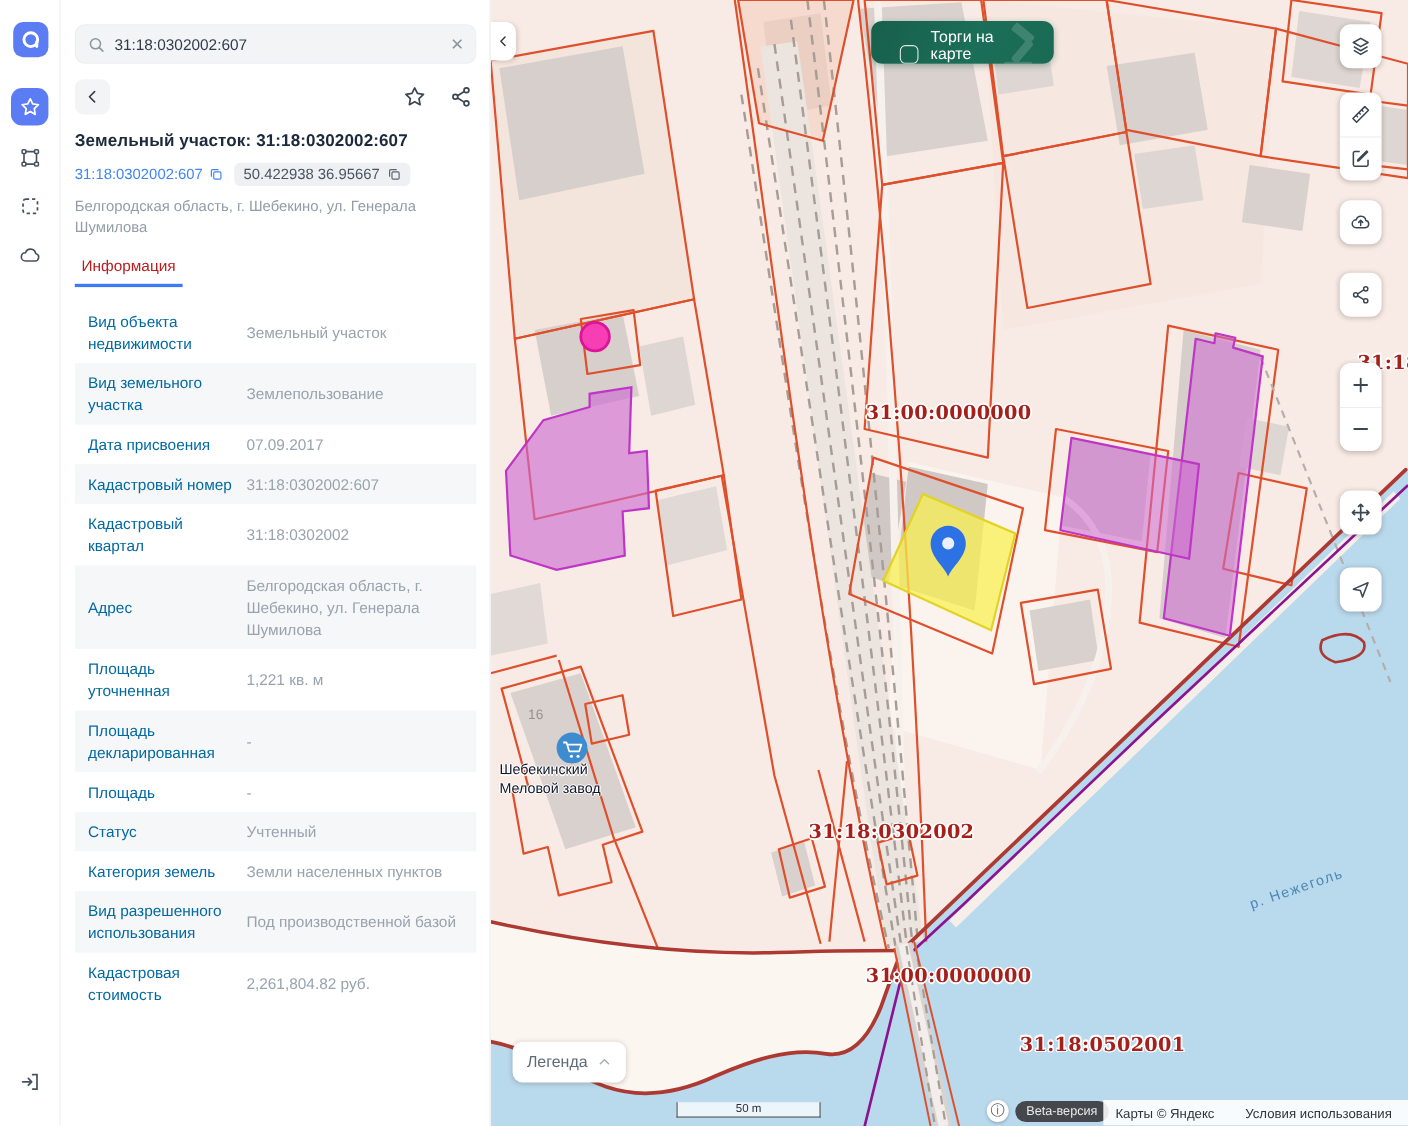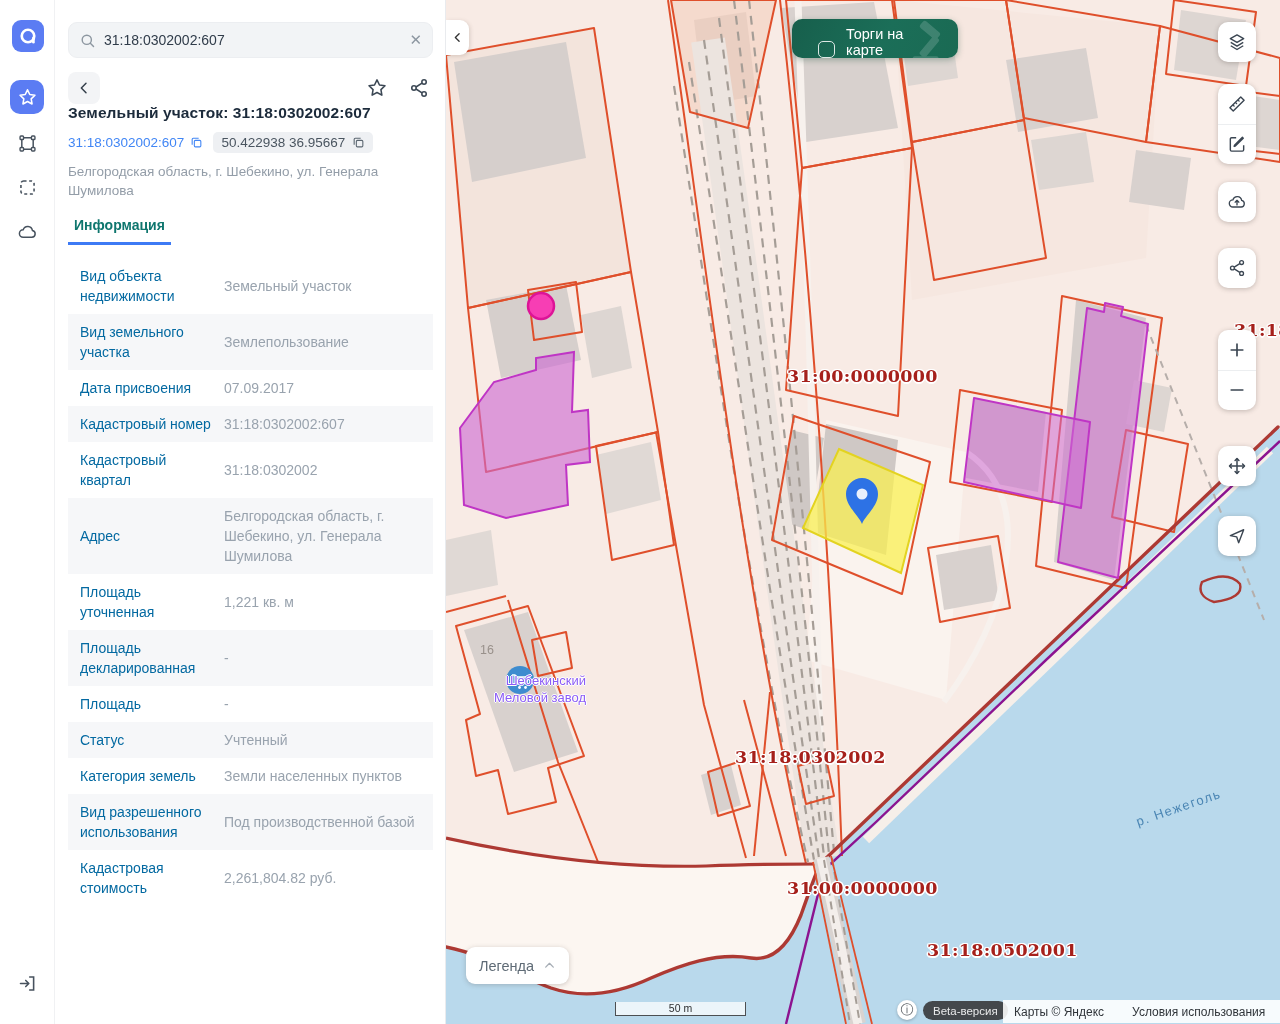--- a/index.html
+++ b/index.html
@@ -24,28 +24,28 @@
     border-radius:9px; display:flex; align-items:center; padding:0 10px; gap:8px; }
   .srch svg { width:17px; height:17px; color:#8d97a1; flex:none; }
   .srch input { flex:1; border:none; background:transparent; outline:none; font-size:14px;
     color:#303c4a; font-family:"Liberation Sans", sans-serif; }
   .srch .x { color:#8d97a1; font-size:15px; cursor:pointer; flex:none; }
   .toolbar { margin-top:14px; display:flex; align-items:center; }
   .backbtn { width:32px; height:32px; border-radius:8px; background:#f3f4f6; display:flex;
     align-items:center; justify-content:center; color:#333e4a; }
   .tb-ic { width:28px; height:28px; color:#3b4754; display:flex; align-items:center; justify-content:center; }
   .tb-ic svg { width:22px; height:22px; }
-  .ttl { font-size:15.5px; font-weight:700; color:#1c2b3b; letter-spacing:.1px; }
+  .ttl { margin-top:16px; font-size:15.5px; font-weight:700; color:#1c2b3b; letter-spacing:.1px; }
   .chips { margin-top:10px; display:flex; align-items:center; gap:10px; font-size:13.5px; }
   .cadlink { color:#4186f5; display:flex; gap:6px; align-items:center; }
   .cadlink svg,.coordchip svg { width:13px; height:13px; }
   .coordchip { background:#eef0f3; border-radius:5px; padding:3px 8px; color:#4a5560;
     display:flex; gap:7px; align-items:center; }
   .addr { margin-top:9px; font-size:13.5px; line-height:19px; color:#939da8; width:330px; }
-  .tab { margin-top:17px; display:inline-block; font-size:14px; font-weight:700; color:#0f766e;
+  .tab { margin-top:17px; display:inline-block; font-size:14px; font-weight:400; color:#b91c1c;
     padding:0 6px 9px 6px; border-bottom:3px solid #3d7af5; }
   .tbl { margin-top:13px; }
   .row { display:flex; padding:8px 12px; align-items:center; }
   .row:nth-child(even) { background:#f6f7f9; }
   .lbl { width:132px; flex:none; font-size:14px; line-height:20px; color:#0369a1; }
   .val { margin-left:12px; flex:1; font-size:14px; line-height:20px; color:#99a3ae; }
 
   
   .map { position:absolute; left:446px; top:0; width:834px; height:1024px; overflow:hidden;
     background:#f8ebe5; }
@@ -78,21 +78,21 @@
   .beta { position:absolute; left:477px; top:1001px; height:19px; background:#44484c; color:#e9eaeb;
     border-radius:10px; font-size:11.5px; padding:0 10px; display:flex; align-items:center; z-index:6; }
   .ybar { position:absolute; left:557px; top:1000px; width:277px; height:23px;
     background:rgba(255,255,255,.88); display:flex; align-items:center; gap:28px; padding:0 11px;
     font-size:12px; color:#30353a; z-index:6; }
   .cadlbl { position:absolute; font-family:"DejaVu Serif", serif; font-weight:700; font-size:17.5px;
     color:#a6201b; letter-spacing:.3px; white-space:nowrap; z-index:5;
     text-shadow:-1.5px 0 #fff,1.5px 0 #fff,0 -1.5px #fff,0 1.5px #fff,-1px -1px #fff,1px 1px #fff,-1px 1px #fff,1px -1px #fff; }
   .riverlbl { position:absolute; left:688px; top:800px; color:#4b86b4; font-size:13px;
     letter-spacing:1.5px; transform:rotate(-19deg); white-space:nowrap; z-index:5; }
-  .poilbl { position:absolute; left:8px; top:672px; width:132px; text-align:right; color:#8b5cf6;
+  .poilbl { position:absolute; left:8px; top:691px; width:132px; text-align:left; color:#0f172a;
     font-size:13px; line-height:17px; z-index:5;
     text-shadow:-1px 0 #fff,1px 0 #fff,0 -1px #fff,0 1px #fff; }
   .bldnum { position:absolute; left:34px; top:643px; color:#99918b; font-size:12.5px; z-index:5; }
 </style>
 </head>
 <body>
 
 <div class="stage">
 
   <div class="rail">

